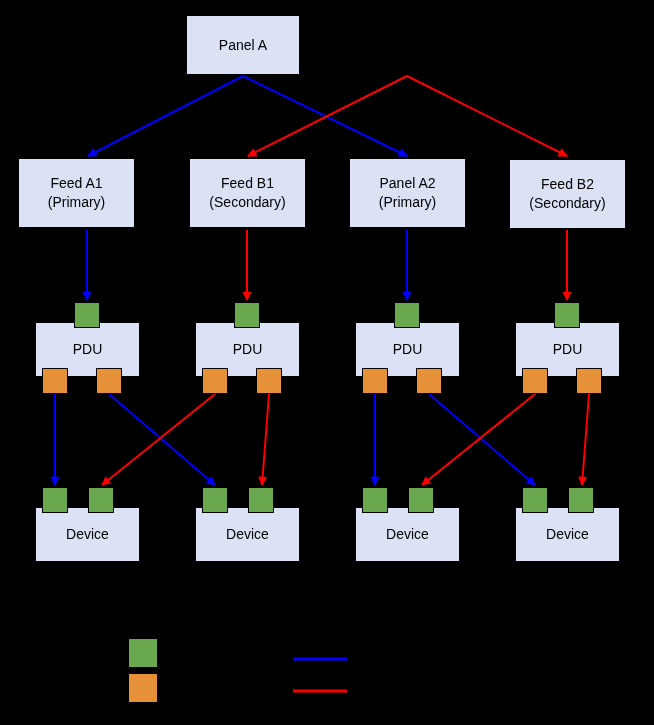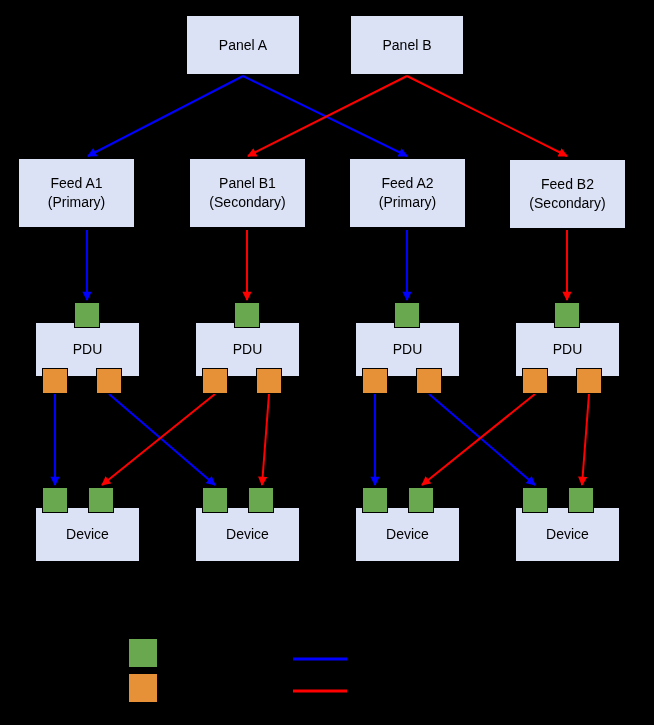--- a/index.html
+++ b/index.html
@@ -54,34 +54,31 @@
   .fill-red{fill:var(--path-red);}
 </style>
 </head>
 <body>
 
 <div id="canvas">
 
   <div class="node" style="left:186px;top:15px;width:114px;height:60px">
     <span>Panel A</span>
   </div>
-  <div class="node" style="left:350px;top:15px;width:114px;height:60px">
-    <span>Panel B</span>
-  </div>
 
   <div class="node" style="left:18px;top:158px;width:117px;height:70px">
     <span>Feed A1</span>
     <span>(Primary)</span>
   </div>
   <div class="node" style="left:189px;top:158px;width:117px;height:70px">
-    <span>Panel B1</span>
+    <span>Feed B1</span>
     <span>(Secondary)</span>
   </div>
   <div class="node" style="left:349px;top:158px;width:117px;height:70px">
-    <span>Feed A2</span>
+    <span>Panel A2</span>
     <span>(Primary)</span>
   </div>
   <div class="node" style="left:509px;top:159px;width:117px;height:70px">
     <span>Feed B2</span>
     <span>(Secondary)</span>
   </div>
 
   <div class="node" style="left:35px;top:322px;width:105px;height:55px">
     <span>PDU</span>
   </div>

